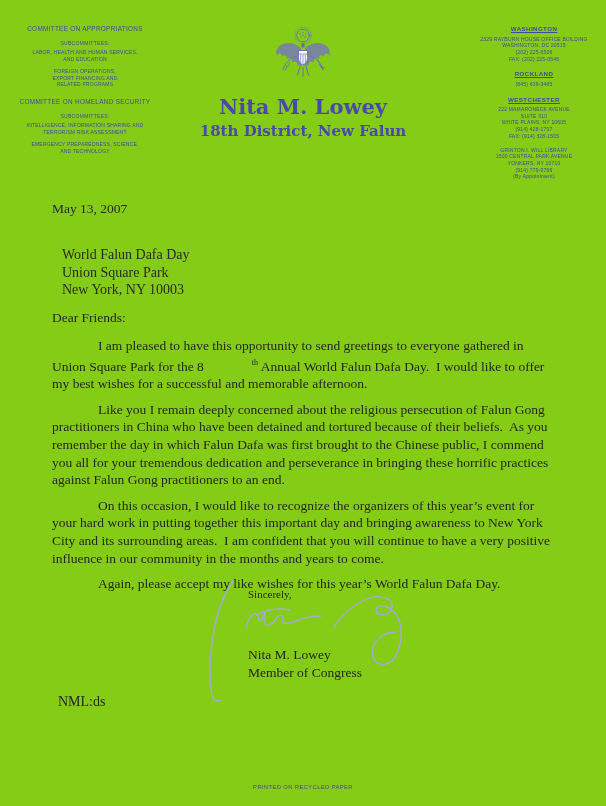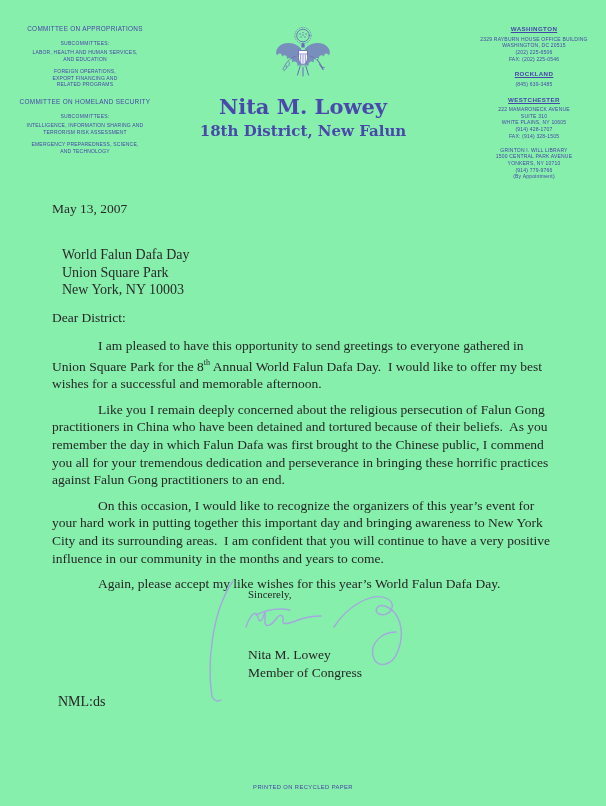--- a/index.html
+++ b/index.html
@@ -1,16 +1,16 @@
 <!DOCTYPE html>
 <html><head>
 <meta charset="utf-8">
 <style>
   html,body{margin:0;padding:0;background:#ffffff;}
-  .page{position:relative;width:606px;height:806px;background:#86efac;overflow:hidden;
+  .page{position:relative;width:606px;height:806px;background:#84cc16;overflow:hidden;
         font-family:"Liberation Serif",serif;}
 
   
   .committees{position:absolute;left:6px;top:25px;width:158px;text-align:center;
               color:#4745a8;font-family:"Liberation Sans",sans-serif;}
   .committee-group{margin-bottom:10px;}
   .c-title{font-size:6.4px;letter-spacing:.3px;margin-bottom:8px;}
   .c-sub{font-size:5px;letter-spacing:.3px;margin-bottom:3px;}
   .c-item{font-size:5px;letter-spacing:.2px;line-height:6.6px;margin-bottom:6px;}
 
@@ -30,21 +30,21 @@
   .m-district{font-size:15px;line-height:16px;margin-top:5px;}
 
   
   .date{position:absolute;left:52px;top:201px;width:470px;text-align:left;
         font-size:13.5px;color:#2a2a2a;}
   .recipient{position:absolute;left:62px;top:246px;font-size:14px;line-height:17.5px;color:#2a2a2a;}
   .letter-body{position:absolute;left:52px;top:309px;width:500px;
                font-size:13.5px;line-height:17.6px;color:#262626;}
   .salutation{margin-bottom:10px;}
   .para{text-indent:46px;margin:0 0 8px 0;}
-  .para sup{font-size:.6em;}
+  .para sup{font-size:.6em;margin-left:48px;}
 
   .closing{position:absolute;left:248px;top:588px;font-size:11px;color:#262626;}
   .signature-svg{position:absolute;left:198px;top:574px;}
   .sig-block{position:absolute;left:248px;top:646px;font-size:13.5px;line-height:17.5px;color:#262626;}
   .initials{position:absolute;left:58px;top:694px;font-size:14px;color:#262626;}
 
   .footer{position:absolute;left:0;top:784px;width:606px;text-align:center;
           font-family:"Liberation Sans",sans-serif;font-size:5.8px;letter-spacing:.4px;color:#4745a8;}
 </style>
 </head>
@@ -140,21 +140,21 @@
 
   <div class="date">May 13, 2007</div>
 
   <div class="recipient">
       <div>World Falun Dafa Day</div>
       <div>Union Square Park</div>
       <div>New York, NY 10003</div>
     </div>
 
   <div class="letter-body">
-    <div class="salutation">Dear District:</div>
+    <div class="salutation">Dear Friends:</div>
     <div id="paragraphs">
         <div class="para">I am pleased to have this opportunity to send greetings to everyone gathered in Union Square Park for the 8<sup>th</sup> Annual World Falun Dafa Day.&nbsp; I would like to offer my best wishes for a successful and memorable afternoon.</div>
         <div class="para">Like you I remain deeply concerned about the religious persecution of Falun Gong practitioners in China who have been detained and tortured because of their beliefs.&nbsp; As you remember the day in which Falun Dafa was first brought to the Chinese public, I commend you all for your tremendous dedication and perseverance in bringing these horrific practices against Falun Gong practitioners to an end.</div>
         <div class="para">On this occasion, I would like to recognize the organizers of this year’s event for your hard work in putting together this important day and bringing awareness to New York City and its surrounding areas.&nbsp; I am confident that you will continue to have a very positive influence in our community in the months and years to come.</div>
         <div class="para">Again, please accept my like wishes for this year’s World Falun Dafa Day.</div>
       </div>
   </div>
 
   <div class="closing">Sincerely,</div>
 

